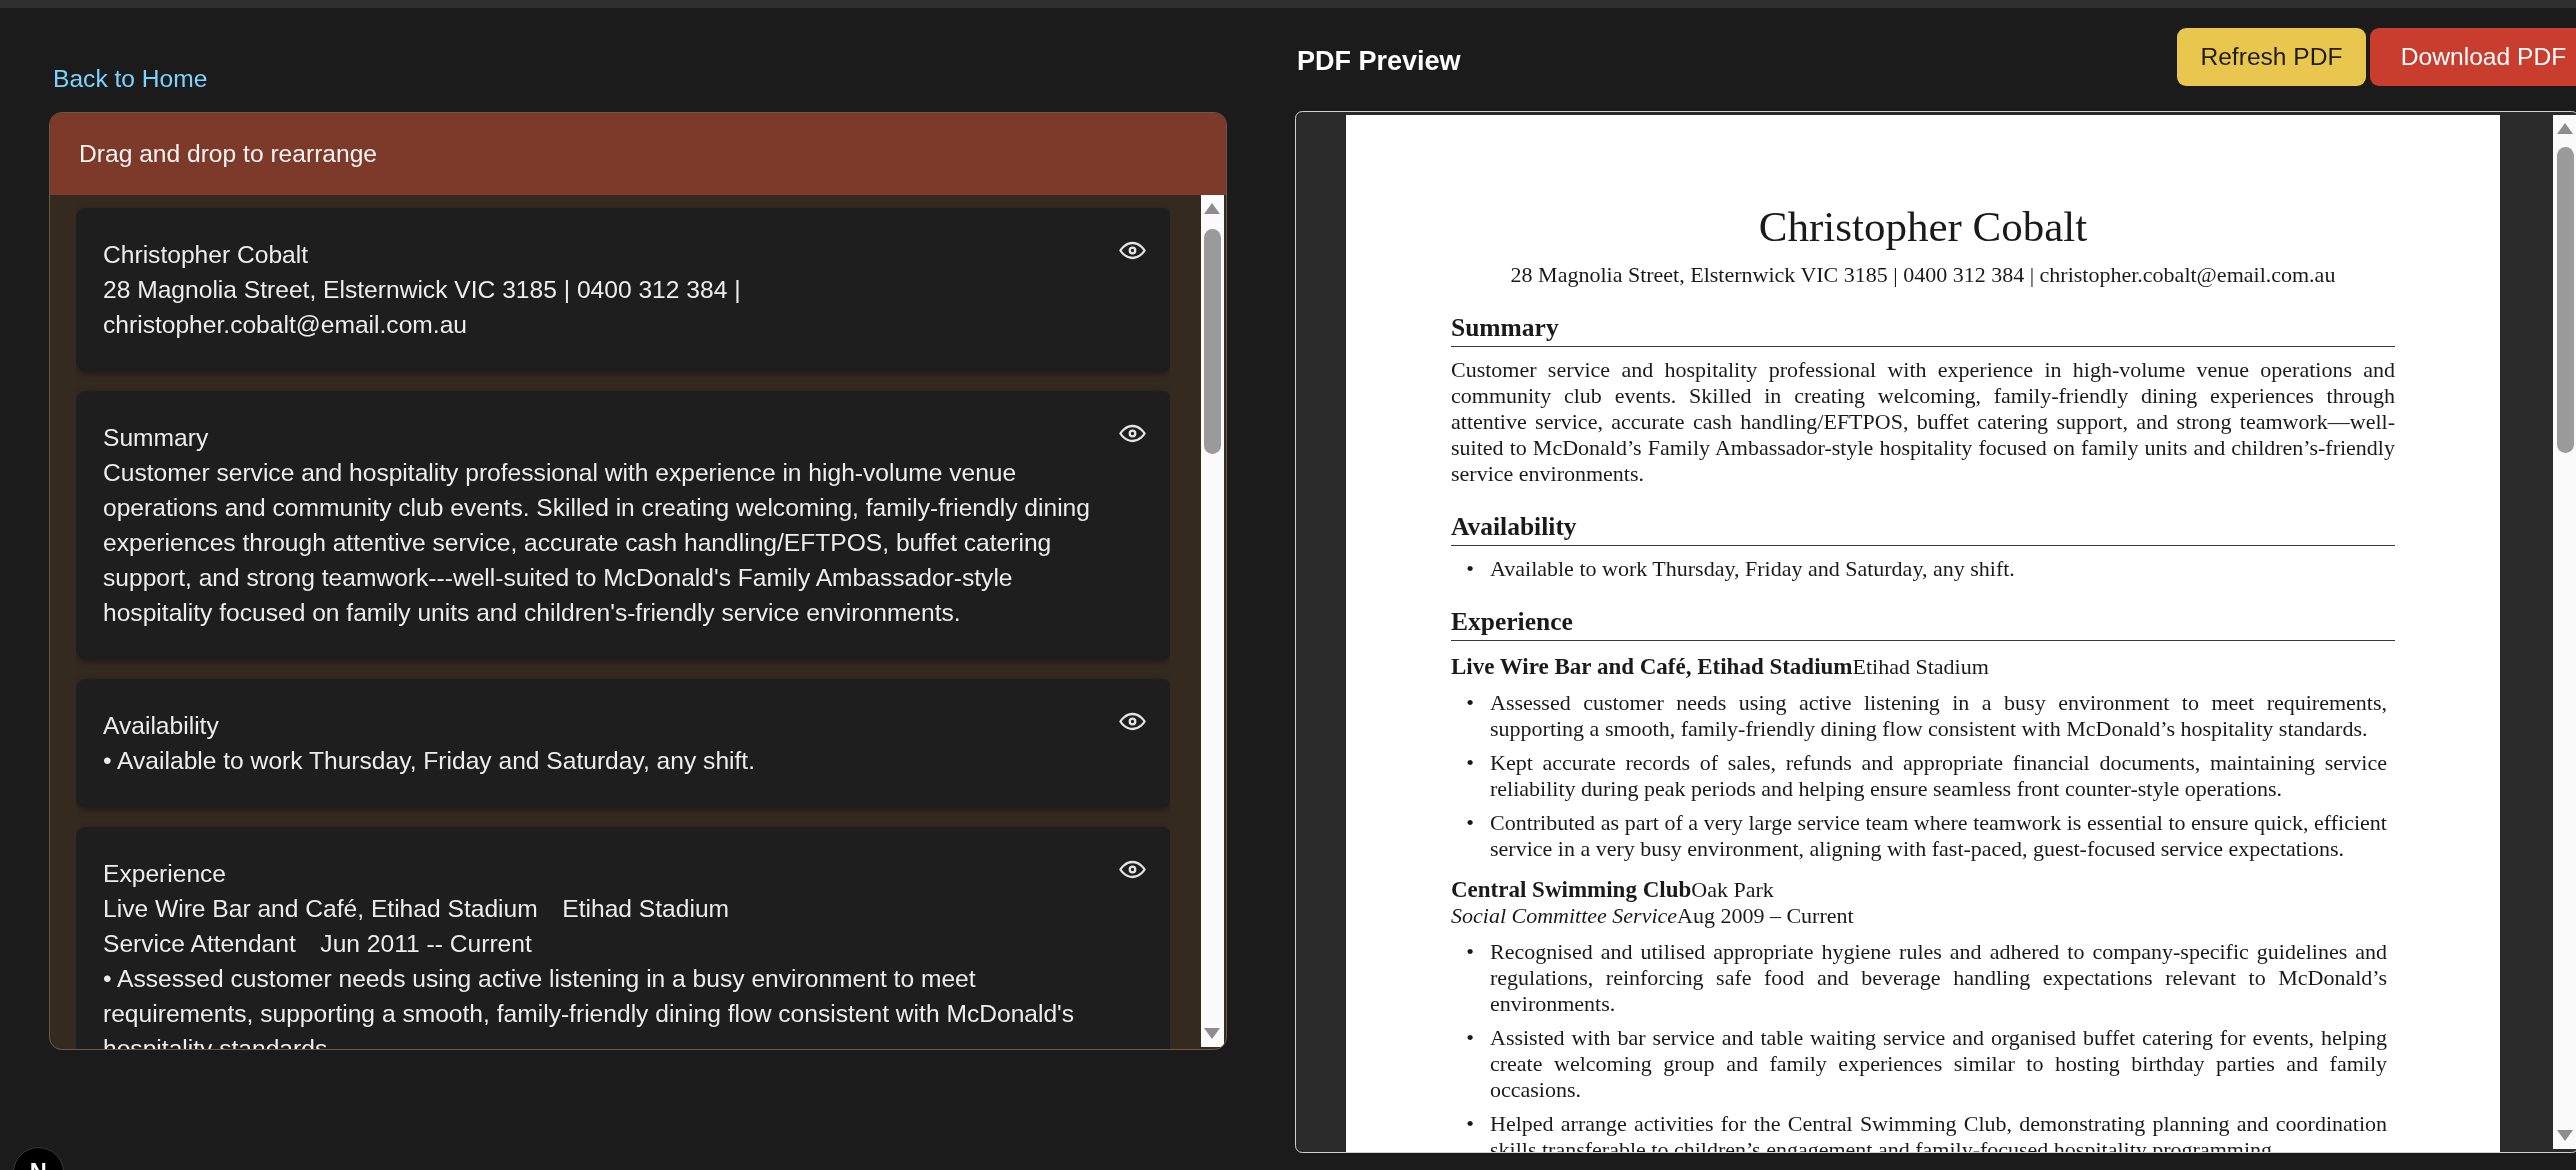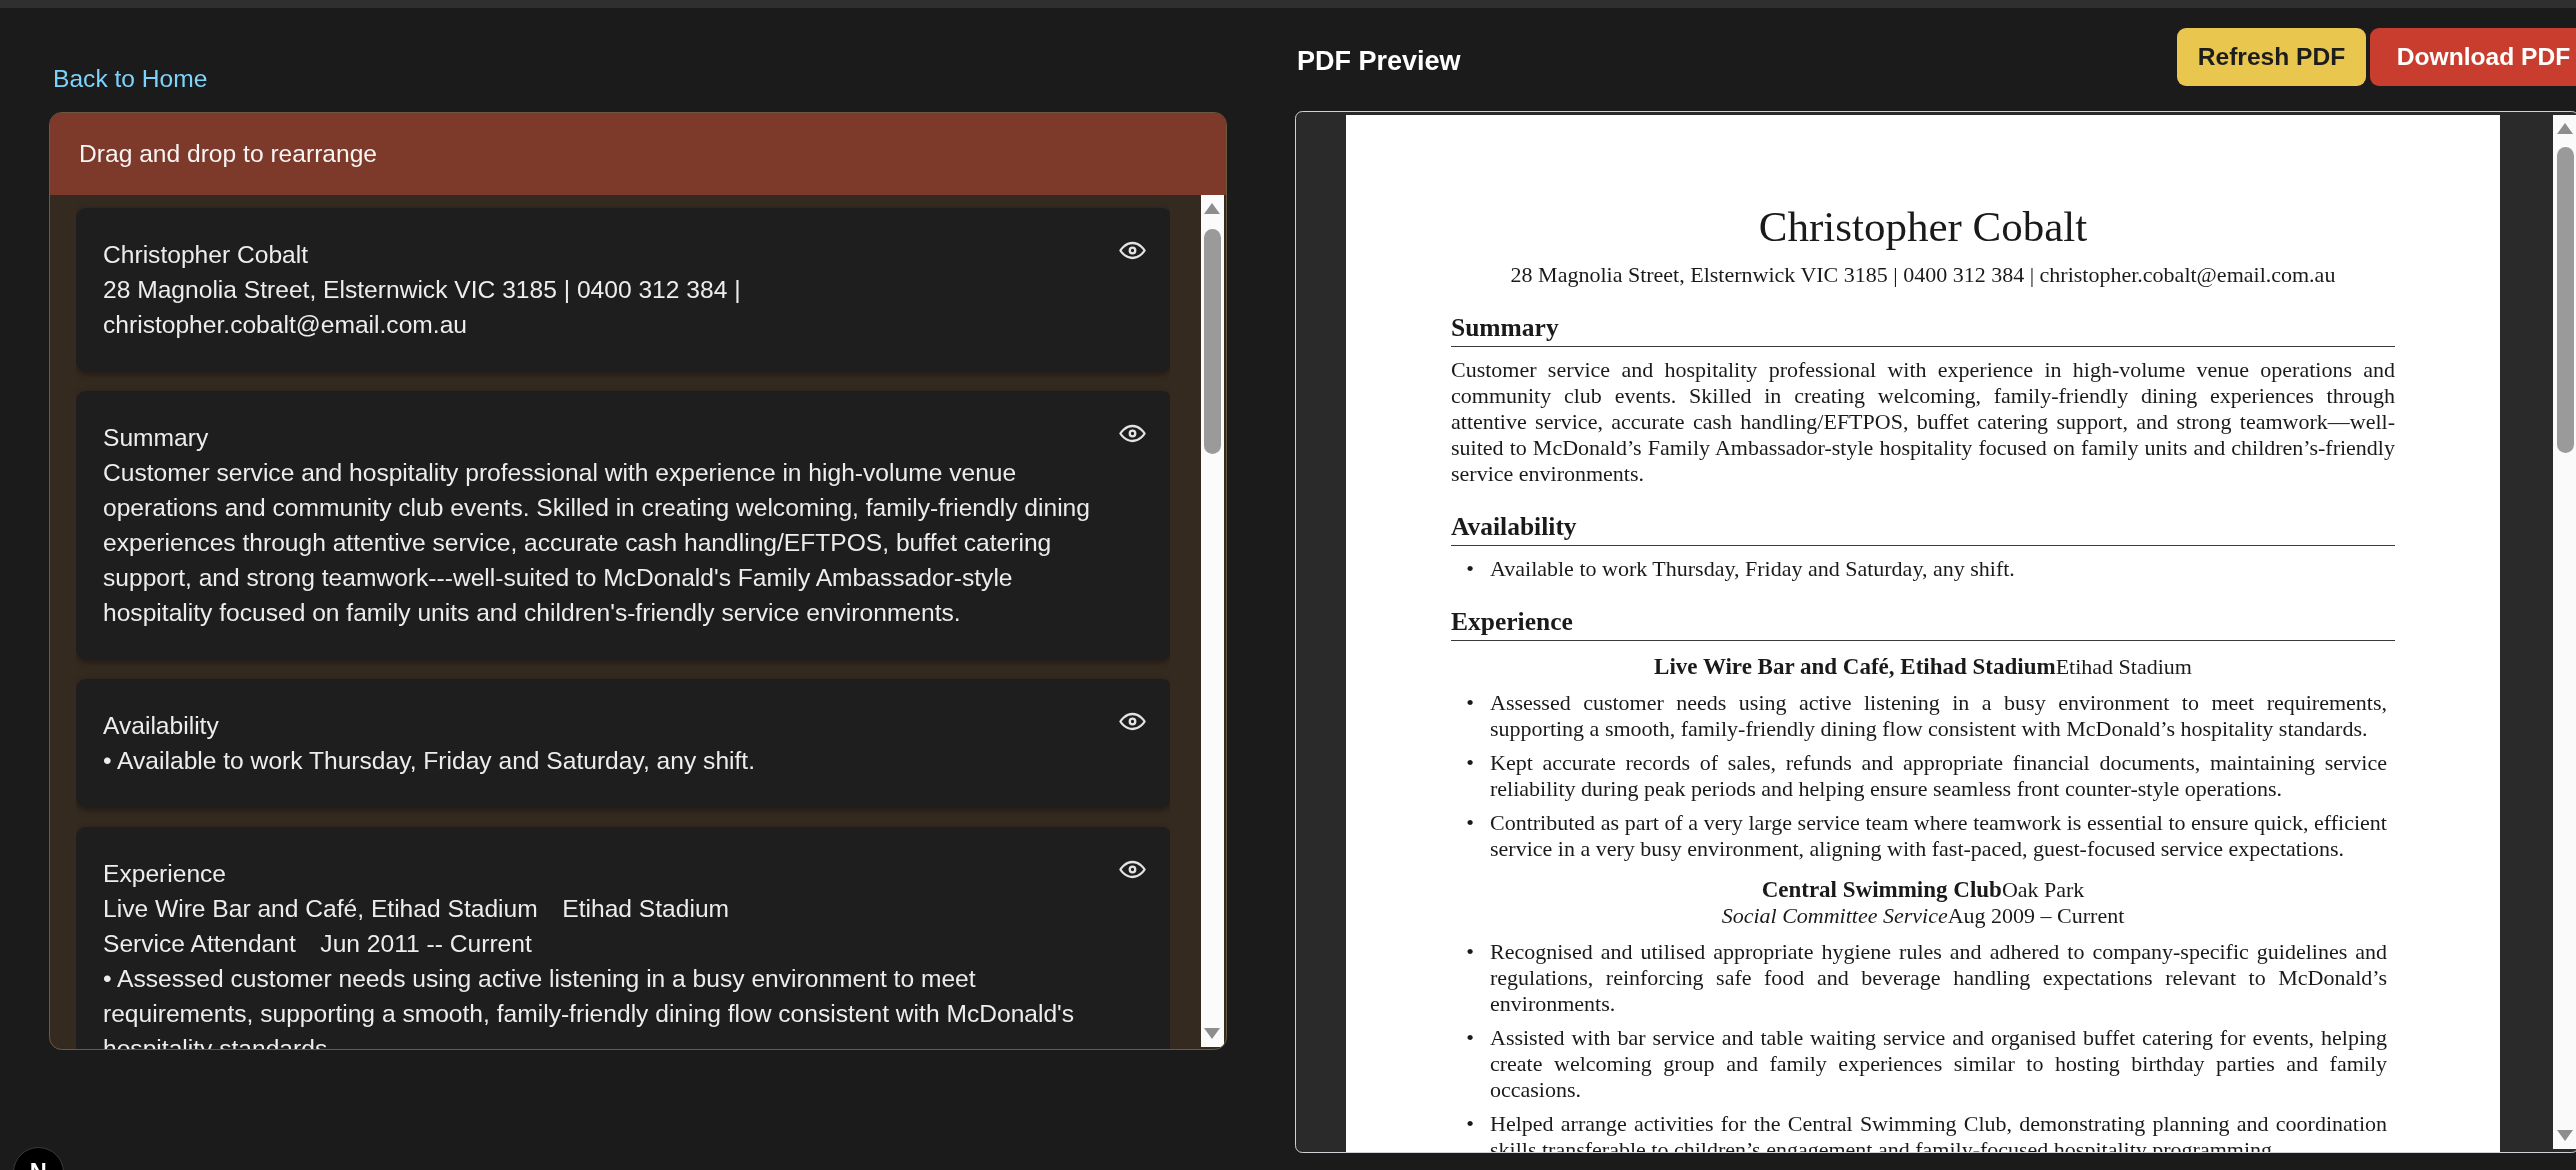--- a/index.html
+++ b/index.html
@@ -36,21 +36,21 @@
     border-left:8.2px solid transparent;border-right:8.2px solid transparent;border-bottom:11px solid #8d8d8d;}
   .tri-down{position:absolute;left:50%;transform:translateX(-50%);width:0;height:0;
     border-left:8.2px solid transparent;border-right:8.2px solid transparent;border-top:11px solid #8d8d8d;}
   .panel-sb{right:1.8px;width:23.6px;top:82px;bottom:1.8px;}
   .panel-sb .sb-thumb{top:34px;height:225px;}
   .panel-sb .tri-up{top:8.2px;}
   .panel-sb .tri-down{bottom:8.2px;}
 
   
   .preview-title{position:absolute;left:1297px;top:46px;margin:0;font-size:27px;font-weight:700;color:#fff;}
-  .btn{position:absolute;top:28px;height:58px;border:none;border-radius:9px;font-size:24.6px;font-weight:700;cursor:pointer;font-family:"Liberation Sans",sans-serif;}
+  .btn{position:absolute;top:28px;height:58px;border:none;border-radius:9px;font-size:24.6px;font-weight:400;cursor:pointer;font-family:"Liberation Sans",sans-serif;}
   .btn-refresh{left:2177px;width:189px;background:#e9c64e;color:#1d1d1d;}
   .btn-download{left:2370px;width:227px;background:#c83d2e;color:#ffffff;}
 
   .pdf-frame{
     position:absolute;left:1295px;top:111px;width:1284px;height:1042px;box-sizing:border-box;
     background:#2a2a2a;border:0.9px solid #cfd2d6;border-radius:7.3px;overflow:hidden;
   }
   .pdf-page{
     position:absolute;left:50px;top:2.7px;width:1154px;height:1173px;background:#ffffff;
     box-sizing:border-box;padding:87px 105px 0 105px;
@@ -65,21 +65,21 @@
   .r-name{margin:0;text-align:center;font-size:43px;font-weight:500;line-height:1.15;}
   .r-contact{margin:11px 0 0 0;text-align:center;font-size:22px;}
   .r-sec{margin:25.5px 0 0 0;font-size:25.5px;font-weight:700;line-height:1.1;}
   .r-rule{height:0;border:none;border-top:1.8px solid #3a3a3a;margin:4.5px 0 0 0;}
   .r-par{margin:10px 0 0 0;font-size:22px;line-height:26px;text-align:justify;}
   .r-bullets{margin:10px 0 0 0;padding:0;list-style:none;}
   .r-bullets li{position:relative;padding-left:31px;font-size:22px;line-height:26px;text-align:justify;margin:8px;}
   .r-bullets li::before{content:"\2022";position:absolute;left:7.3px;}
   .job{margin-top:12.7px;}
   .job + .job{margin-top:15.5px;}
-  .job-row{display:flex;justify-content:center;font-size:22px;line-height:26px;}
+  .job-row{display:flex;justify-content:flex-start;font-size:22px;line-height:26px;}
   .job .org{font-weight:700;font-size:23px;}
   .job .role{font-style:italic;}
 
   
   .dev-badge{
     position:absolute;left:12.7px;top:1147px;width:51px;height:51px;border-radius:50%;
     background:#000;border:1.8px solid #3a3a3a;color:#fff;display:flex;align-items:center;justify-content:center;
     font-size:23.6px;font-weight:700;cursor:pointer;box-sizing:border-box;
   }
 </style>

